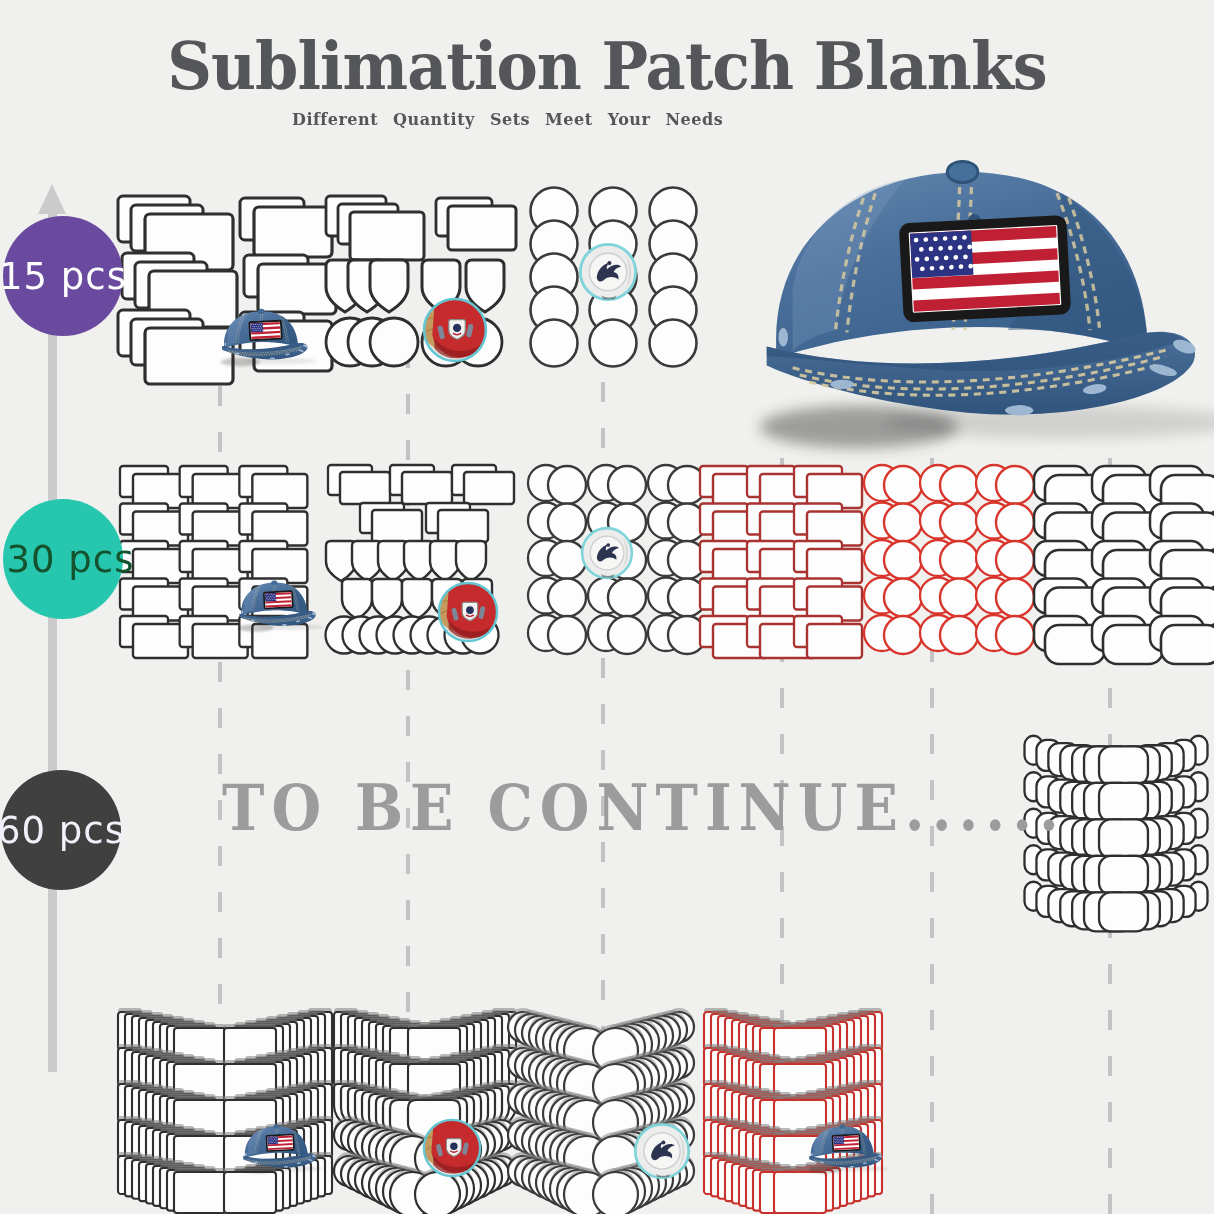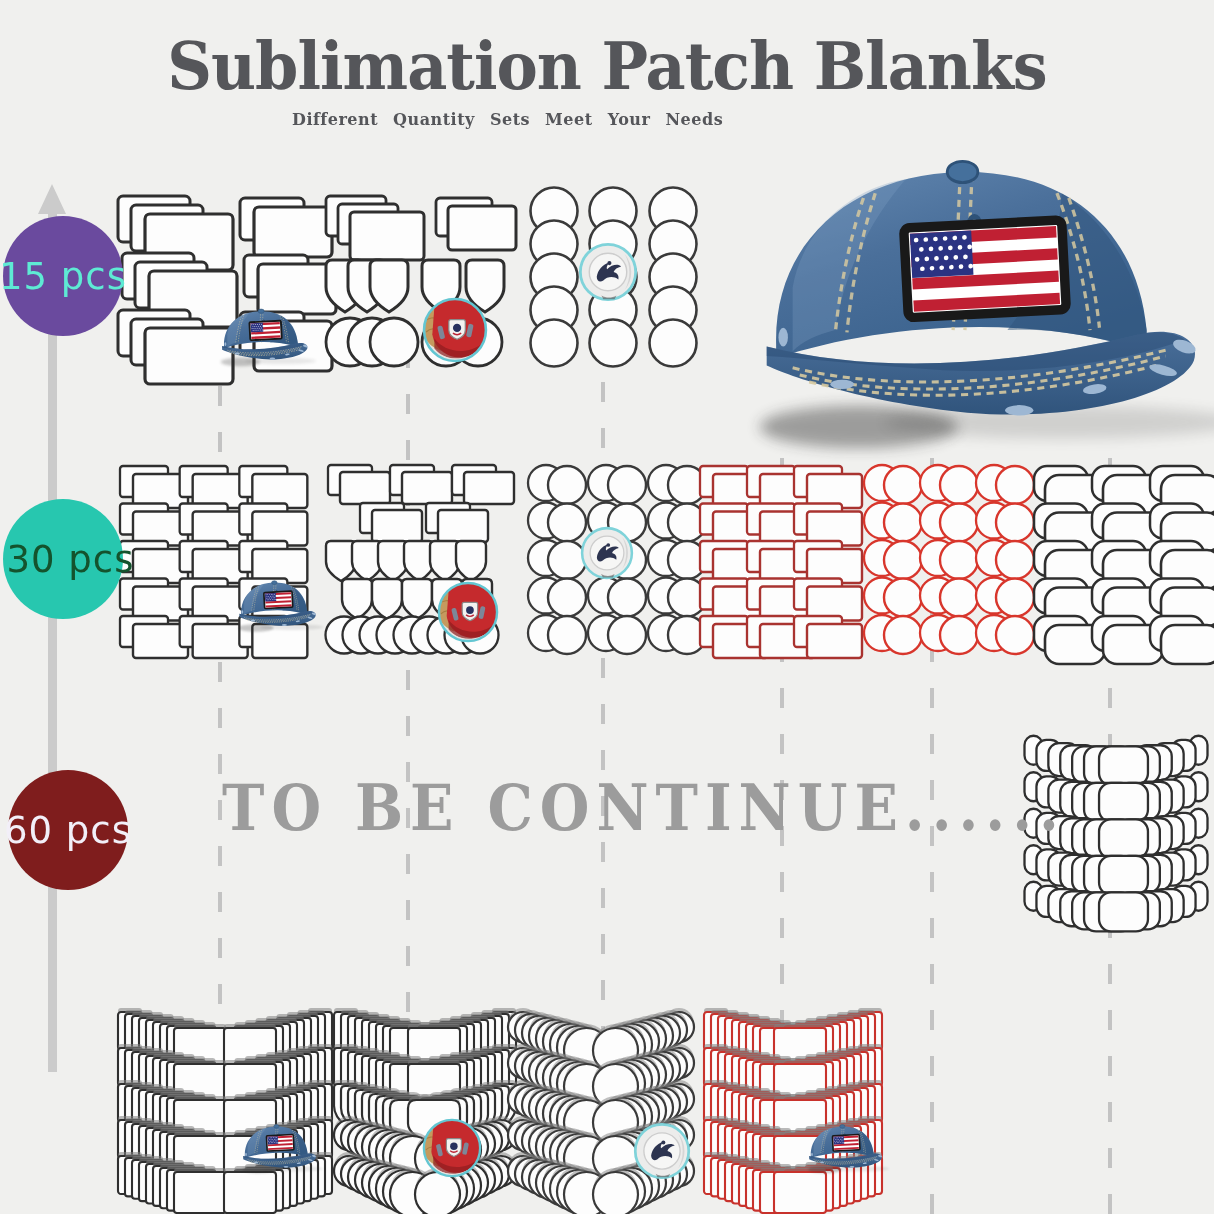--- a/index.html
+++ b/index.html
@@ -1072,26 +1072,26 @@
         <rect x="93" y="156" width="45" height="40.25" rx="3" fill="#828282" opacity=".55"></rect>
         <rect x="93" y="160" width="45" height="40.25" rx="3" fill="#fdfdfd" stroke="#c8322c" stroke-width="2.1"></rect>
         <rect x="82.5" y="158" width="48.5" height="40.625" rx="3" fill="#828282" opacity=".55"></rect>
         <rect x="82.5" y="162" width="48.5" height="40.625" rx="3" fill="#fdfdfd" stroke="#c8322c" stroke-width="2.1"></rect>
         <rect x="72" y="160" width="52" height="41" rx="3" fill="#828282" opacity=".55"></rect>
         <rect x="72" y="164" width="52" height="41" rx="3" fill="#fdfdfd" stroke="#c8322c" stroke-width="2.1"></rect>
       </svg>
     </div>
 
   <div class="qty-badge" style="left: 3px; top: 216px; height: 120px; width: 120px; background: rgb(106, 74, 158);">
-      <span style="color: #5eead4; text-align: center;">15 pcs</span>
+      <span style="color: #ffffff; text-align: center;">15 pcs</span>
     </div>
   <div class="qty-badge" style="left: 3px; top: 499px; height: 120px; width: 120px; background: rgb(39, 199, 175);">
       <span style="color: #14532d; padding-left: 15px;">30 pcs</span>
     </div>
-  <div class="qty-badge" style="left: 8px; top: 770px; height: 120px; width: 120px; background: #7f1d1d;">
+  <div class="qty-badge" style="left: 1px; top: 770px; height: 120px; width: 120px; background: #404040;">
       <span style="color: rgb(242, 239, 248);">60 pcs</span>
     </div>
 
   <div id="watermark" style="color: rgb(156, 156, 156);">TO BE CONTINUE......</div>
   <div id="caps">
       <svg style="left:736px;top:146px" width="472" height="311.52000000000004" viewBox="0 0 200 132">
   <defs>
     <linearGradient id="dgu1" x1="0" y1="0" x2=".6" y2="1">
       <stop offset="0" stop-color="#6388b1"></stop>
             <stop offset=".45" stop-color="#4a6f9a"></stop>

